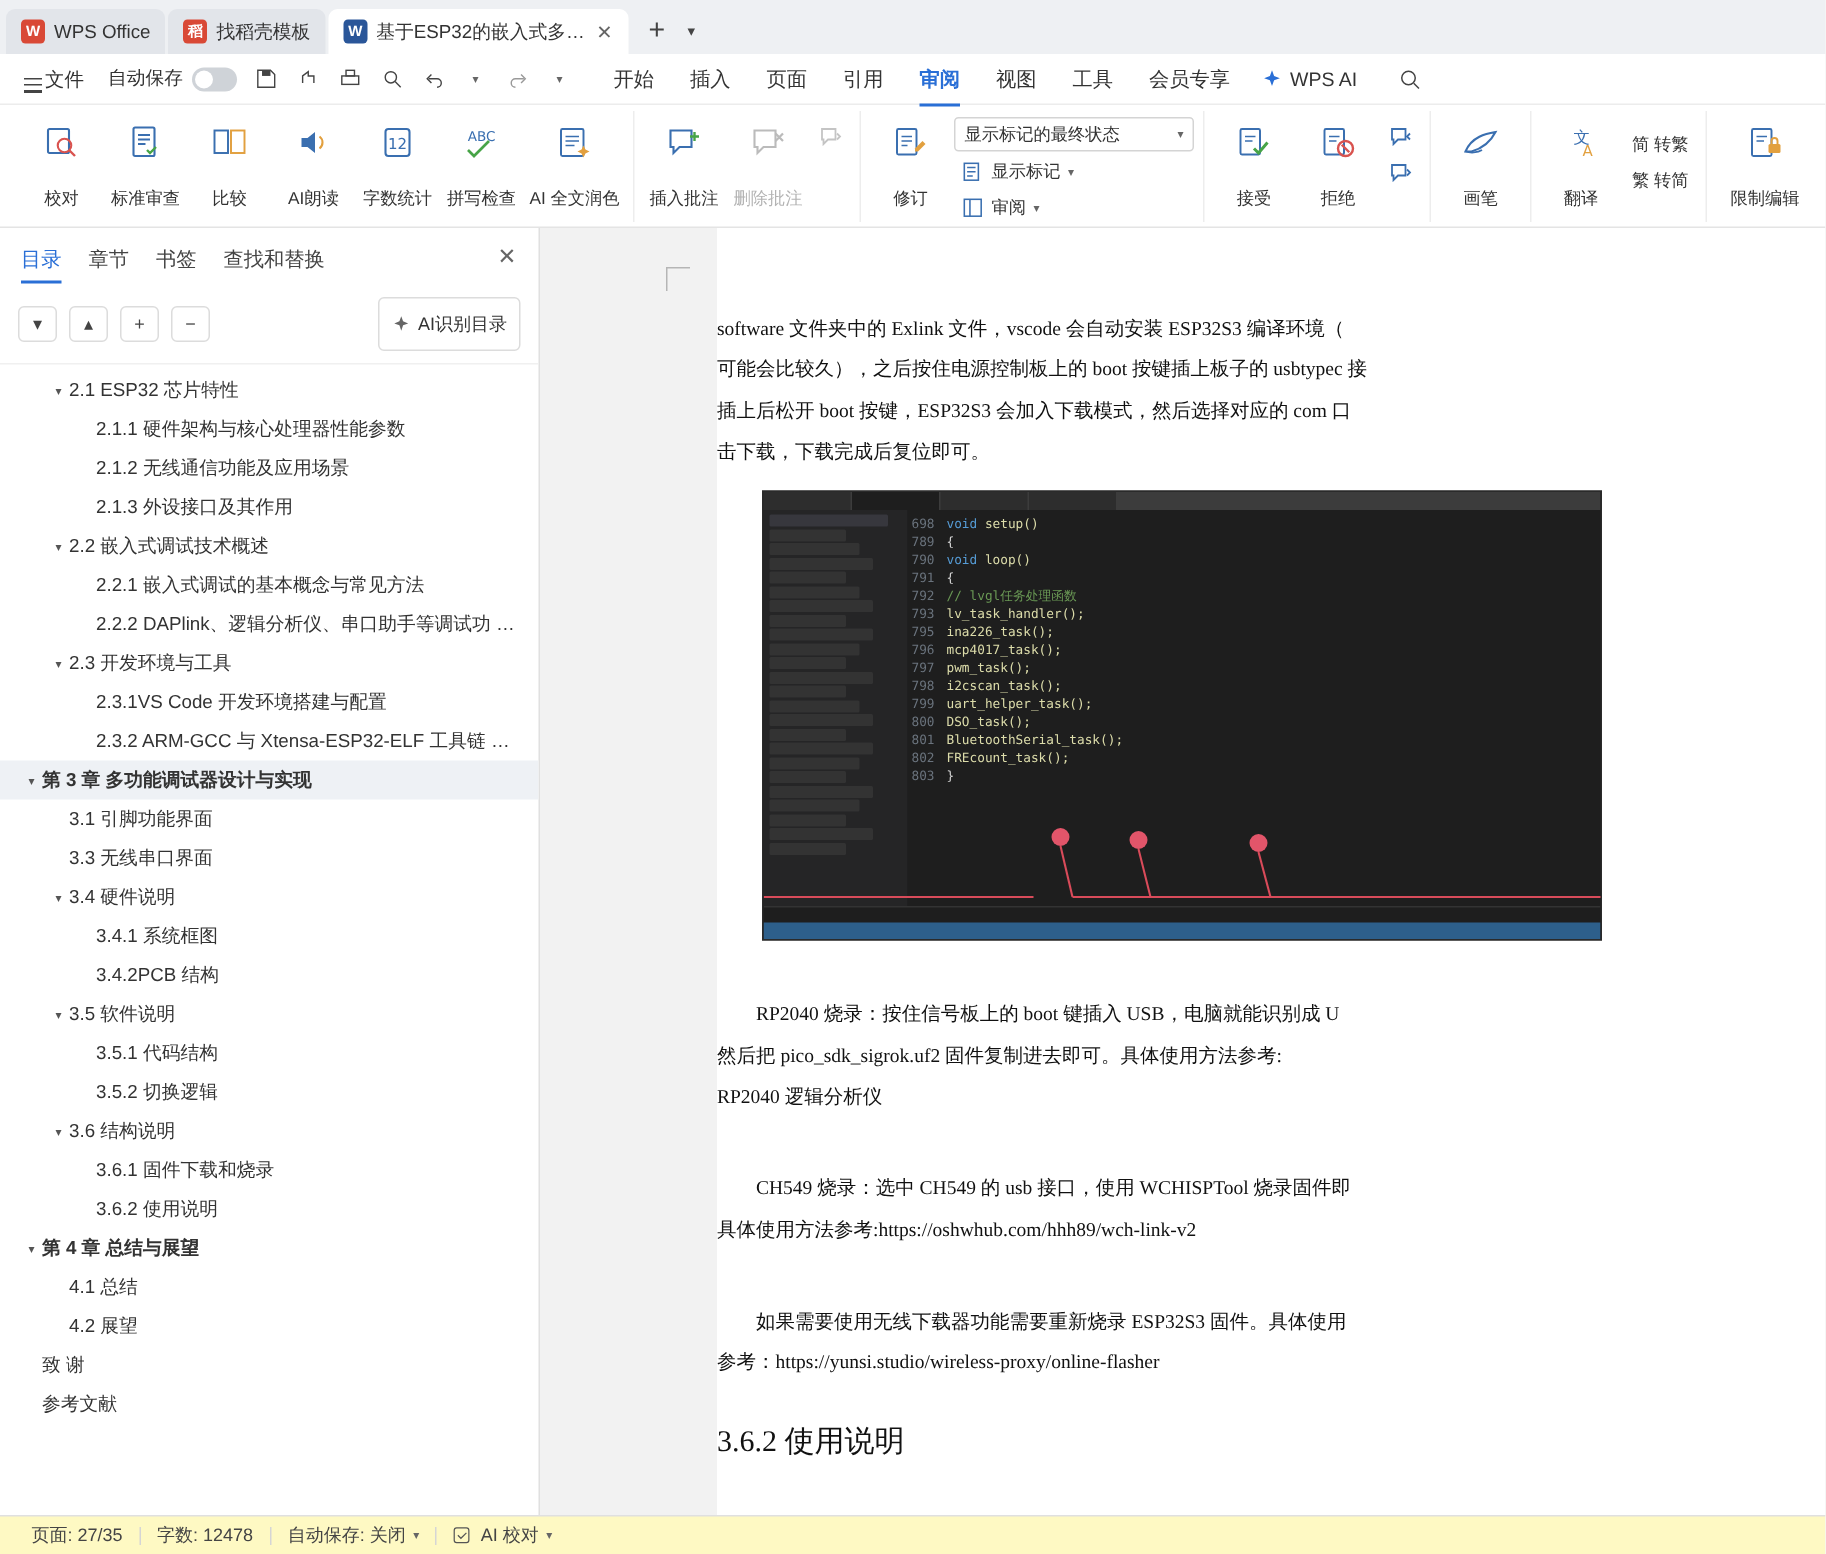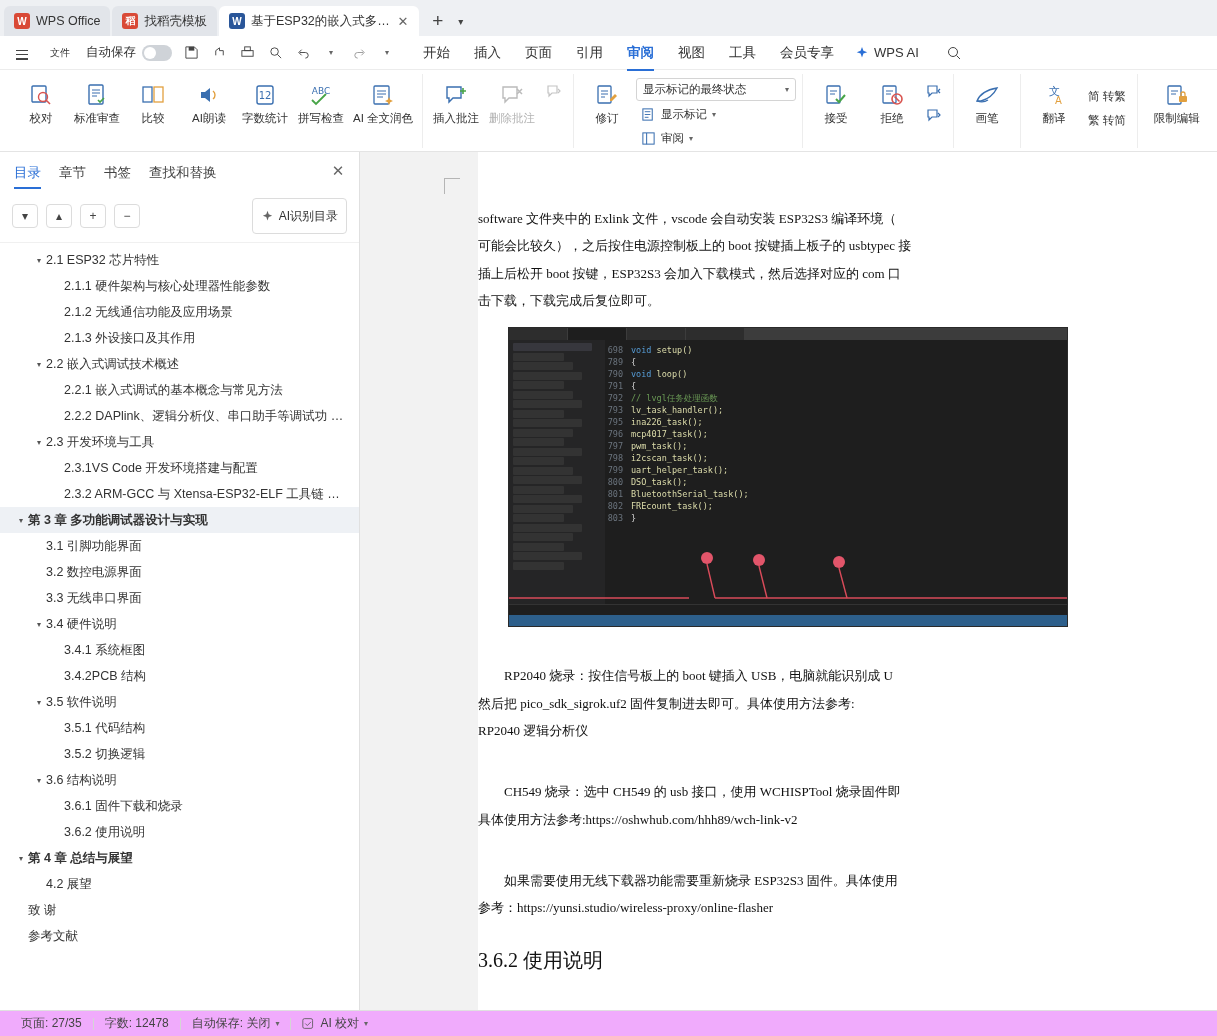--- a/index.html
+++ b/index.html
@@ -80,22 +80,22 @@
     height: 34px;
     background: #ffffff;
     display: flex;
     align-items: center;
     padding: 0 8px;
     gap: 2px;
     flex: 0 0 34px;
     border-bottom: 1px solid #ececec;
   }
   .menu-file {
-    display: flex; align-items: flex-end; gap: 22px;
-    font-size: 10px; color: #333; padding: 3px 8px; border-radius: 4px;
+    display: flex; align-items: flex-end; gap: 2px;
+    font-size: 13px; color: #333; padding: 3px 8px; border-radius: 4px;
   }
   .hamburger {
     display: inline-flex; flex-direction: column; gap: 2.5px;
   }
   .hamburger i { display: block; width: 12px; height: 1.6px; background: #444; }
   .autosave {
     display: flex; align-items: center; gap: 6px;
     font-size: 12.5px; color: #333; margin-left: 6px; margin-right: 4px;
   }
   .toggle {
@@ -145,21 +145,21 @@
     align-items: flex-start;
     gap: 2px;
     padding: 2px 6px;
     border-right: 1px solid #ededed;
     height: 74px;
   }
   .rgroup:last-child { border-right: none; }
   .bigbtn {
     width: 54px;
     display: flex; flex-direction: column; align-items: center;
-    gap: 3px; padding-top: 5px;
+    gap: 18px; padding-top: 5px;
     font-size: 11.5px; color: #333; text-align: right; line-height: 1.15;
   }
   .bigbtn.wide { width: 66px; }
   .bigbtn .gl { height: 28px; display:flex; align-items:center; justify-content:center; }
   .bigbtn .lab { white-space: nowrap; }
   .bigbtn.dim { color: #b3b3b3; }
   .colstack {
     display: flex; flex-direction: column; gap: 3px; justify-content: flex-start;
     padding-top: 4px;
   }
@@ -308,21 +308,21 @@
   .cl .cd { color: #d4d4d4; white-space: pre; }
   .kw { color: #569cd6; } .fn { color: #dcdcaa; } .cm { color: #6a9955; }
   .vs-bottom { height: 22px; background: #1e1e1e; position: relative; border-top: 1px solid #333; }
   .vs-status { position:absolute; bottom:0; left:0; right:0; height: 11px; background: #2d5f8b; }
   .wave { position: absolute; bottom: 22px; left: 0; right: 0; height: 56px; }
 
   
   .statusbar {
     height: 26px;
     flex: 0 0 26px;
-    background: #f0abfc;
+    background: #fef9c3;
     border-top: 1px solid #e0e0e0;
     display: flex;
     align-items: center;
     gap: 0;
     padding: 0 10px;
     font-size: 12px;
     color: #444;
   }
   .sbitem { display: flex; align-items: center; gap: 5px; padding: 0 11px; }
   .sbsep { width: 1px; height: 12px; background: #d5d5d5; }
@@ -729,25 +729,20 @@
             <span class="txt">第 3 章 多功能调试器设计与实现</span>
           </div>
           <div class="toci">
             <span style="display: inline-block; width: 32px; flex: 0 0 32px;"></span>
             <span class="arrow"></span>
             <span class="txt">3.1 引脚功能界面</span>
           </div>
           <div class="toci">
             <span style="display: inline-block; width: 32px; flex: 0 0 32px;"></span>
             <span class="arrow"></span>
-            <span class="txt">3.2 数控电源界面</span>
-          </div>
-          <div class="toci">
-            <span style="display: inline-block; width: 32px; flex: 0 0 32px;"></span>
-            <span class="arrow"></span>
             <span class="txt">3.3 无线串口界面</span>
           </div>
           <div class="toci">
             <span style="display: inline-block; width: 32px; flex: 0 0 32px;"></span>
             <span class="arrow">▾</span>
             <span class="txt">3.4 硬件说明</span>
           </div>
           <div class="toci">
             <span style="display: inline-block; width: 50px; flex: 0 0 50px;"></span>
             <span class="arrow"></span>
@@ -785,20 +780,25 @@
           </div>
           <div class="toci">
             <span style="display: inline-block; width: 50px; flex: 0 0 50px;"></span>
             <span class="arrow"></span>
             <span class="txt">3.6.2 使用说明</span>
           </div>
           <div class="toci bold">
             <span style="display: inline-block; width: 14px; flex: 0 0 14px;"></span>
             <span class="arrow">▾</span>
             <span class="txt">第 4 章 总结与展望</span>
+          </div>
+          <div class="toci">
+            <span style="display: inline-block; width: 32px; flex: 0 0 32px;"></span>
+            <span class="arrow"></span>
+            <span class="txt">4.1 总结</span>
           </div>
           <div class="toci">
             <span style="display: inline-block; width: 32px; flex: 0 0 32px;"></span>
             <span class="arrow"></span>
             <span class="txt">4.2 展望</span>
           </div>
           <div class="toci">
             <span style="display: inline-block; width: 14px; flex: 0 0 14px;"></span>
             <span class="arrow"></span>
             <span class="txt">致 谢</span>

